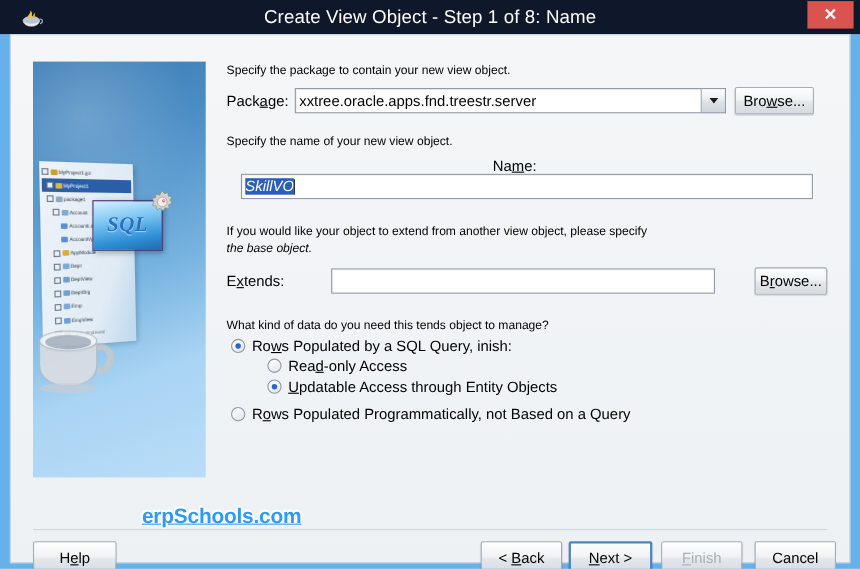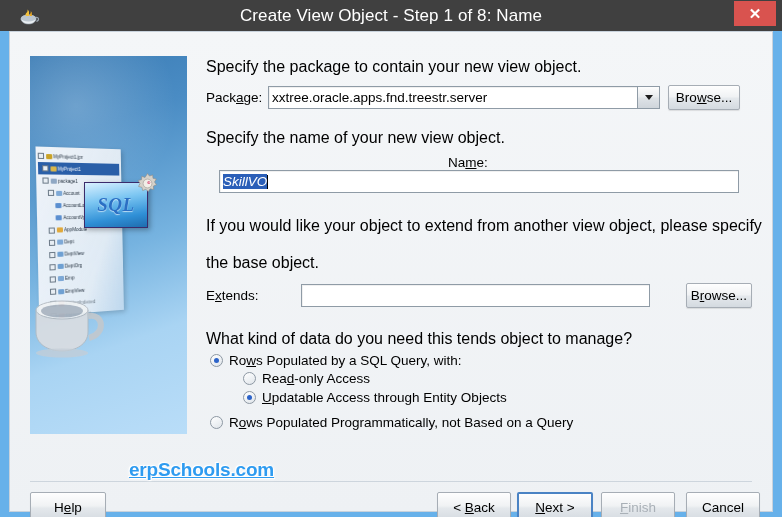--- a/index.html
+++ b/index.html
@@ -9,21 +9,21 @@
     background:#6cb4ec;
   }
   .window{
     position:relative;width:782px;height:517px;
     background:#67b1ea;
     box-sizing:border-box;
   }
   
   .titlebar{
     position:absolute;left:0;top:0;width:782px;height:31px;
-    background:#404040;
+    background:#0f172a;
   }
   .title-icon{
     position:absolute;left:18px;top:5px;width:22px;height:22px;
   }
   .title-text{
     position:absolute;left:0;top:0;width:782px;height:31px;
     line-height:31px;text-align:center;
     color:#ffffff;font-size:17px;letter-spacing:0.1px;
     font-family:"Liberation Sans", sans-serif;
   }
@@ -79,21 +79,21 @@
   .si-gear{
     position:absolute;left:106px;top:116px;width:23px;height:23px;
   }
   .si-cup{
     position:absolute;left:2px;top:238px;width:82px;height:64px;
     filter:blur(0.6px);opacity:0.92;
   }
   
   .content{position:absolute;left:196px;top:24px;width:546px;height:382px;}
   .lbl{
-    font-size:16px;color:#000;font-family:"Liberation Sans", sans-serif;
+    font-size:11px;color:#000;font-family:"Liberation Sans", sans-serif;
     white-space:nowrap;
   }
   .row{display:flex;align-items:center;}
   .field-label{font-size:13.5px;color:#000;white-space:nowrap;}
   u.mn{text-decoration:underline;}
   .tfield{
     height:23px;border:1px solid #8f9ba6;background:#ffffff;
     box-sizing:border-box;font-size:13.5px;color:#000;
     padding:0 3px;line-height:21px;font-family:"Liberation Sans", sans-serif;
     box-shadow:inset 1px 1px 0 rgba(0,0,0,0.06);
@@ -306,40 +306,40 @@
       <div class="row" style="margin-top:8px;flex-direction:column;">
         <span class="field-label" style="width:62px;">
           <span>Na</span><u class="mn">m</u><span>e:</span>
         </span>
         <span class="tfield" style="width:520px;display:inline-block;font-style:italic;">
           <span class="sel-text">SkillVO</span><span class="caret-bar"></span>
         </span>
       </div>
 
       <div class="lbl" style="margin-top:24px;">If you would like your object to extend from another view object, please specify</div>
-      <div class="lbl" style="margin-top:19px;">the base object.</div>
+      <div class="lbl" style="margin-top:3px;font-style:italic;">the base object.</div>
 
       <div class="row" style="margin-top:11px;gap:27px;">
         <span class="field-label" style="width:74px;">
           <span>E</span><u class="mn">x</u><span>tends:</span>
         </span>
         <span class="tfield" style="width:380px;display:inline-block;"></span>
         <button class="btn browse" style="margin-left:9px;">
           <span>B</span><u class="mn">r</u><span>owse...</span>
         </button>
       </div>
 
       <div class="lbl" style="margin-top:22px;">What kind of data do you need this tends object to manage?</div>
 
       <div class="radio-row" style="margin-top:5px;margin-left:4px;">
         <span class="radio">
             <i class="dot"></i>
           </span>
         <span class="rl">
-          <span>Ro</span><u class="mn">w</u><span>s Populated by a SQL Query, with:</span>
+          <span>Ro</span><u class="mn">w</u><span>s Populated by a SQL Query, inish:</span>
         </span>
       </div>
 
       <div class="radio-row" style="margin-top:3px;margin-left:37px;">
         <span class="radio"></span>
         <span class="rl">
           <span>Rea</span><u class="mn">d</u><span>-only Access</span>
         </span>
       </div>
 

